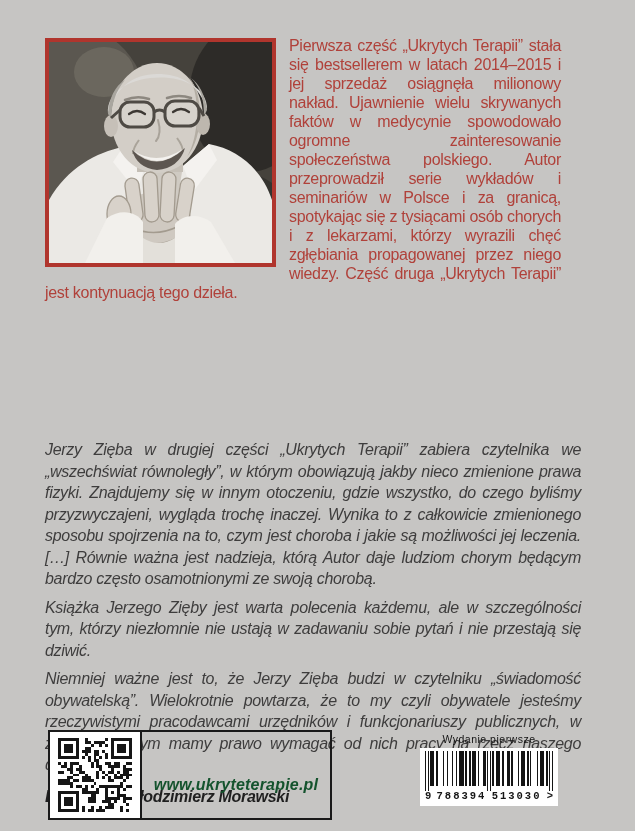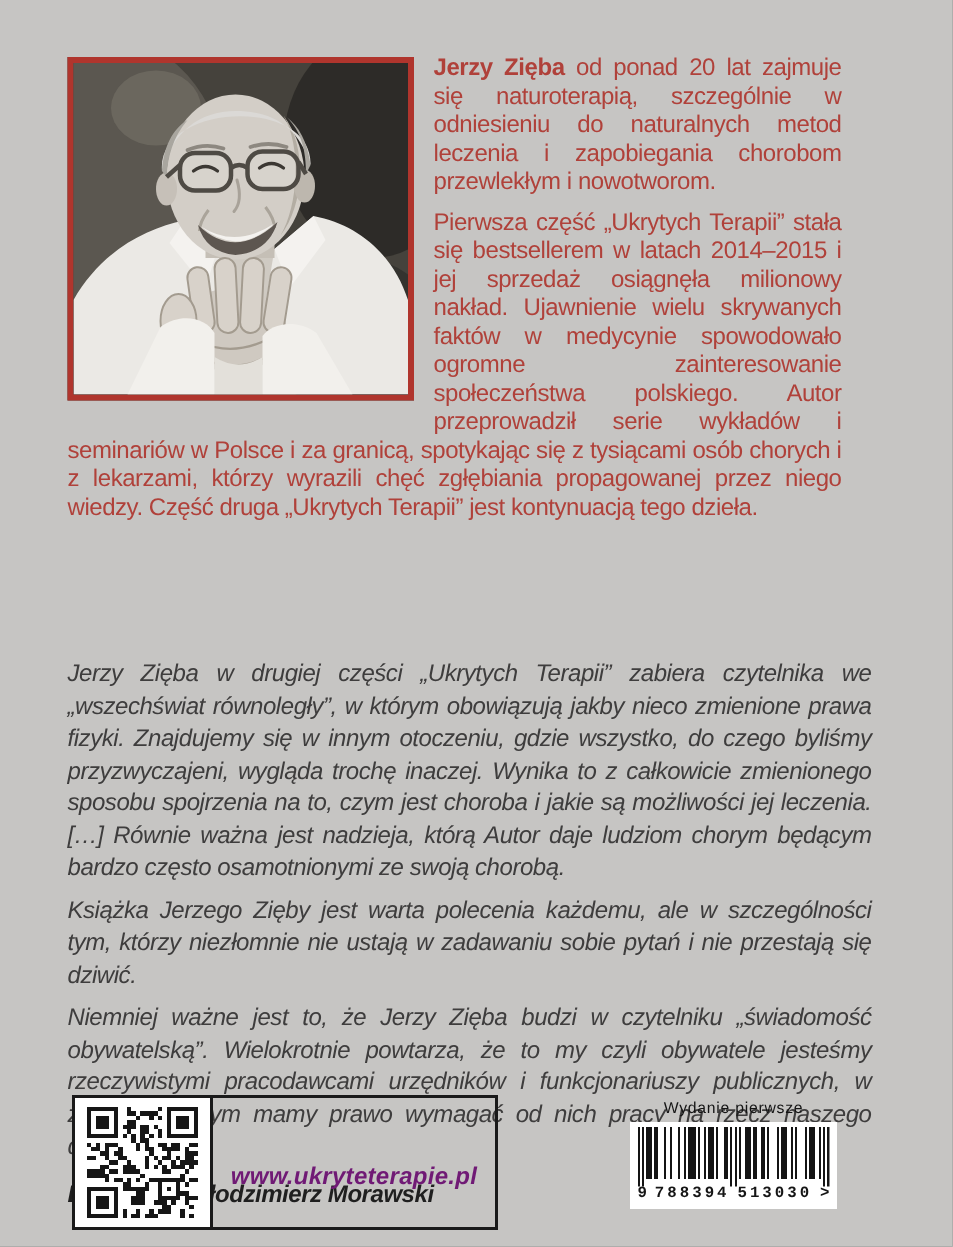--- a/index.html
+++ b/index.html
@@ -39,21 +39,21 @@
     box-sizing:border-box;border:2px solid #1a1a1a;display:flex;
   }
   .qr-cell{
     width:92px;box-sizing:border-box;background:#ffffff;
     border-right:2px solid #1a1a1a;
     display:flex;align-items:center;justify-content:center;
   }
   .qr-cell svg{width:74px;height:74px;}
   .web-cell{flex:1;display:flex;align-items:center;justify-content:center;}
   .web-link{
-    color:#701a75;font-weight:bold;font-style:italic;
+    color:#14532d;font-weight:bold;font-style:italic;
     font-size:16px;letter-spacing:0.2px;margin-top:19px;
   }
   .isbn-block{
     position:absolute;left:399px;top:731px;width:180px;
     text-align:center;color:#151515;
   }
   .isbn-label{font-weight:bold;font-size:13.5px;letter-spacing:-0.2px;}
   .edition{font-size:10.5px;margin-top:2px;letter-spacing:0.5px;}
   .barcode-box{
     width:138px;height:58px;margin:3px auto 0;background:#ffffff;
@@ -131,21 +131,20 @@
           <ellipse cx="70" cy="172" rx="12" ry="18" fill="#d8d2ca" stroke="#a39b8f" stroke-width="1.3"></ellipse>
           <path d="M84,186 Q106,196 130,184" stroke="#a39b8f" stroke-width="1.5" fill="none"></path>
           <path d="M88,198 Q108,206 126,197" stroke="#aaa296" stroke-width="1.5" fill="none"></path>
         </g>
 
         <path d="M36,221 L58,176 C72,166 88,170 94,180 L94,221 Z" fill="#f2f0ec"></path>
         <path d="M186,221 L162,180 C148,170 132,174 126,182 L126,221 Z" fill="#f2f0ec"></path>
         <path d="M94,221 L94,196 Q110,206 126,196 L126,221 Z" fill="#e3e0da"></path>
       </svg>
     </div>
-    <p><span class="lead-name">Jerzy Zięba</span><span> od ponad 20 lat zajmuje się naturoterapią, szczególnie w odniesieniu do naturalnych metod leczenia i zapobiegania chorobom przewlekłym i nowotworom.</span></p>
     <p>Pierwsza część „Ukrytych Terapii” stała się bestsellerem w latach 2014–2015 i jej sprzedaż osiągnęła milionowy nakład. Ujawnienie wielu skrywanych faktów w medycynie spowodowało ogromne zainteresowanie społeczeństwa polskiego. Autor przeprowadził serie wykładów i seminariów w Polsce i za granicą, spotykając się z tysiącami osób chorych i z lekarzami, którzy wyrazili chęć zgłębiania propagowanej przez niego wiedzy. Część druga „Ukrytych Terapii” jest kontynuacją tego dzieła.</p>
   </div>
 
   <div class="review-block">
     <p>Jerzy Zięba w drugiej części „Ukrytych Terapii” zabiera czytelnika we „wszechświat równoległy”, w którym obowiązują jakby nieco zmienione prawa fizyki. Znajdujemy się w innym otoczeniu, gdzie wszystko, do czego byliśmy przyzwyczajeni, wygląda trochę inaczej. Wynika to z całkowicie zmienionego sposobu spojrzenia na to, czym jest choroba i jakie są możliwości jej leczenia. […] Równie ważna jest nadzieja, którą Autor daje ludziom chorym będącym bardzo często osamotnionymi ze swoją chorobą.</p>
     <p>Książka Jerzego Zięby jest warta polecenia każdemu, ale w szczególności tym, którzy niezłomnie nie ustają w zadawaniu sobie pytań i nie przestają się dziwić.</p>
     <p>Niemniej ważne jest to, że Jerzy Zięba budzi w czytelniku „świadomość obywatelską”. Wielokrotnie powtarza, że to my czyli obywatele jesteśmy rzeczywistymi pracodawcami urzędników i funkcjonariuszy publicznych, w związku z czym mamy prawo wymagać od nich pracy na rzecz naszego dobra.</p>
     <div class="review-author">Dr n. med. Włodzimierz Morawski</div>
   </div>
 

